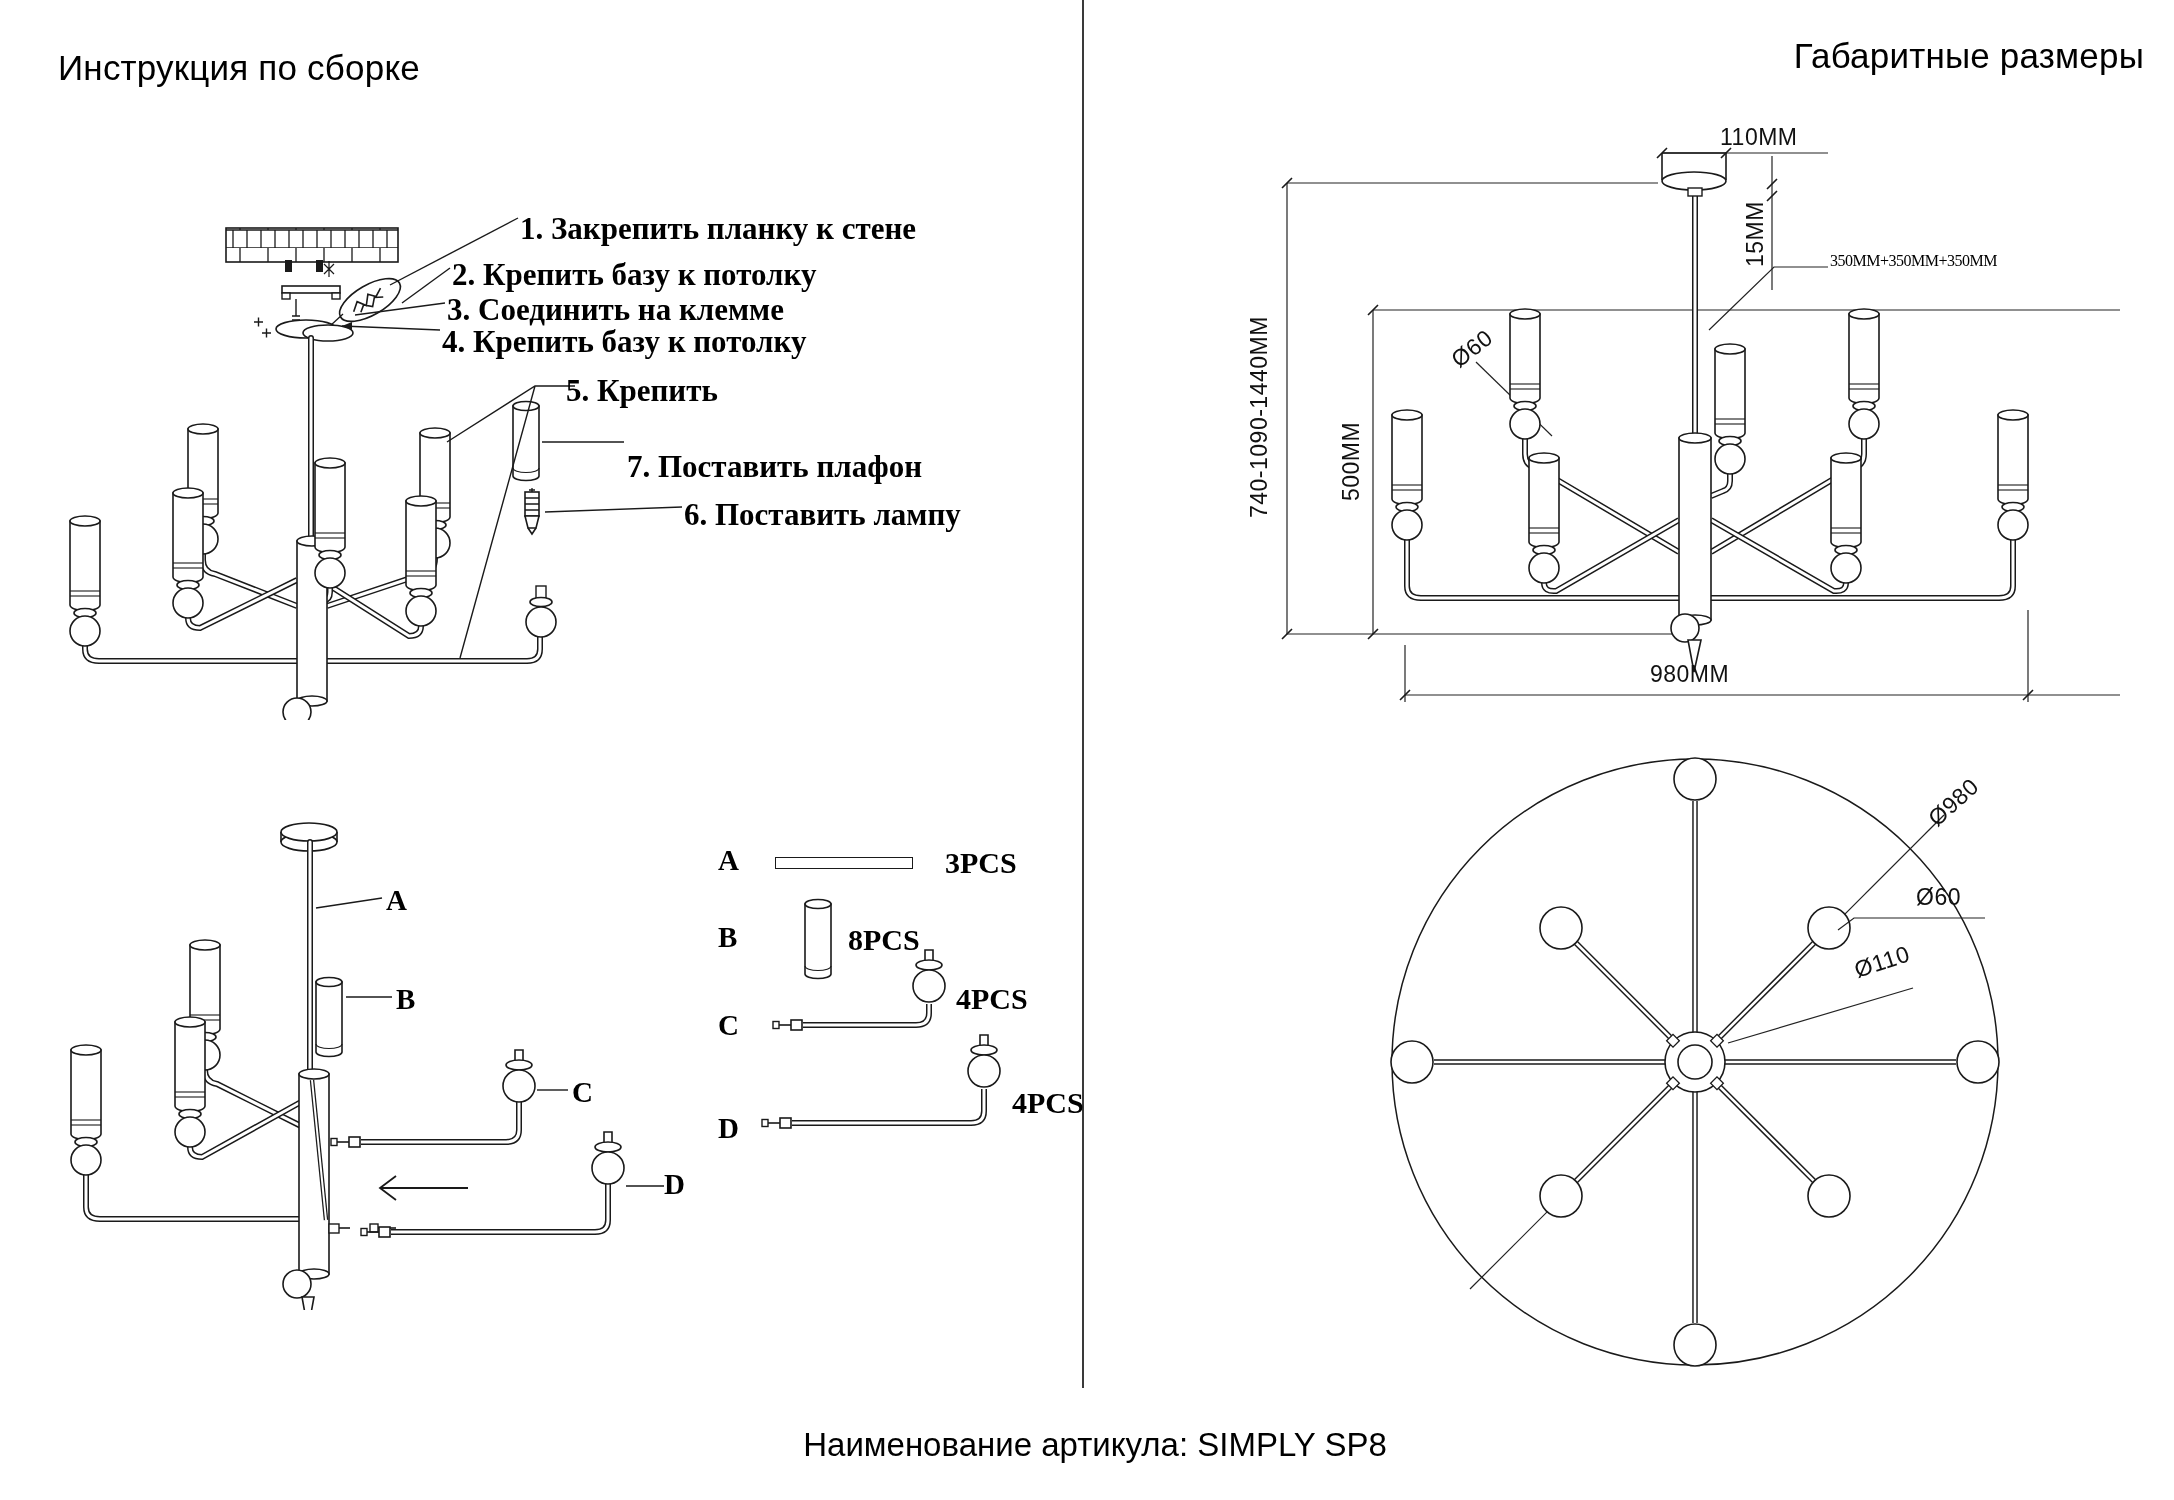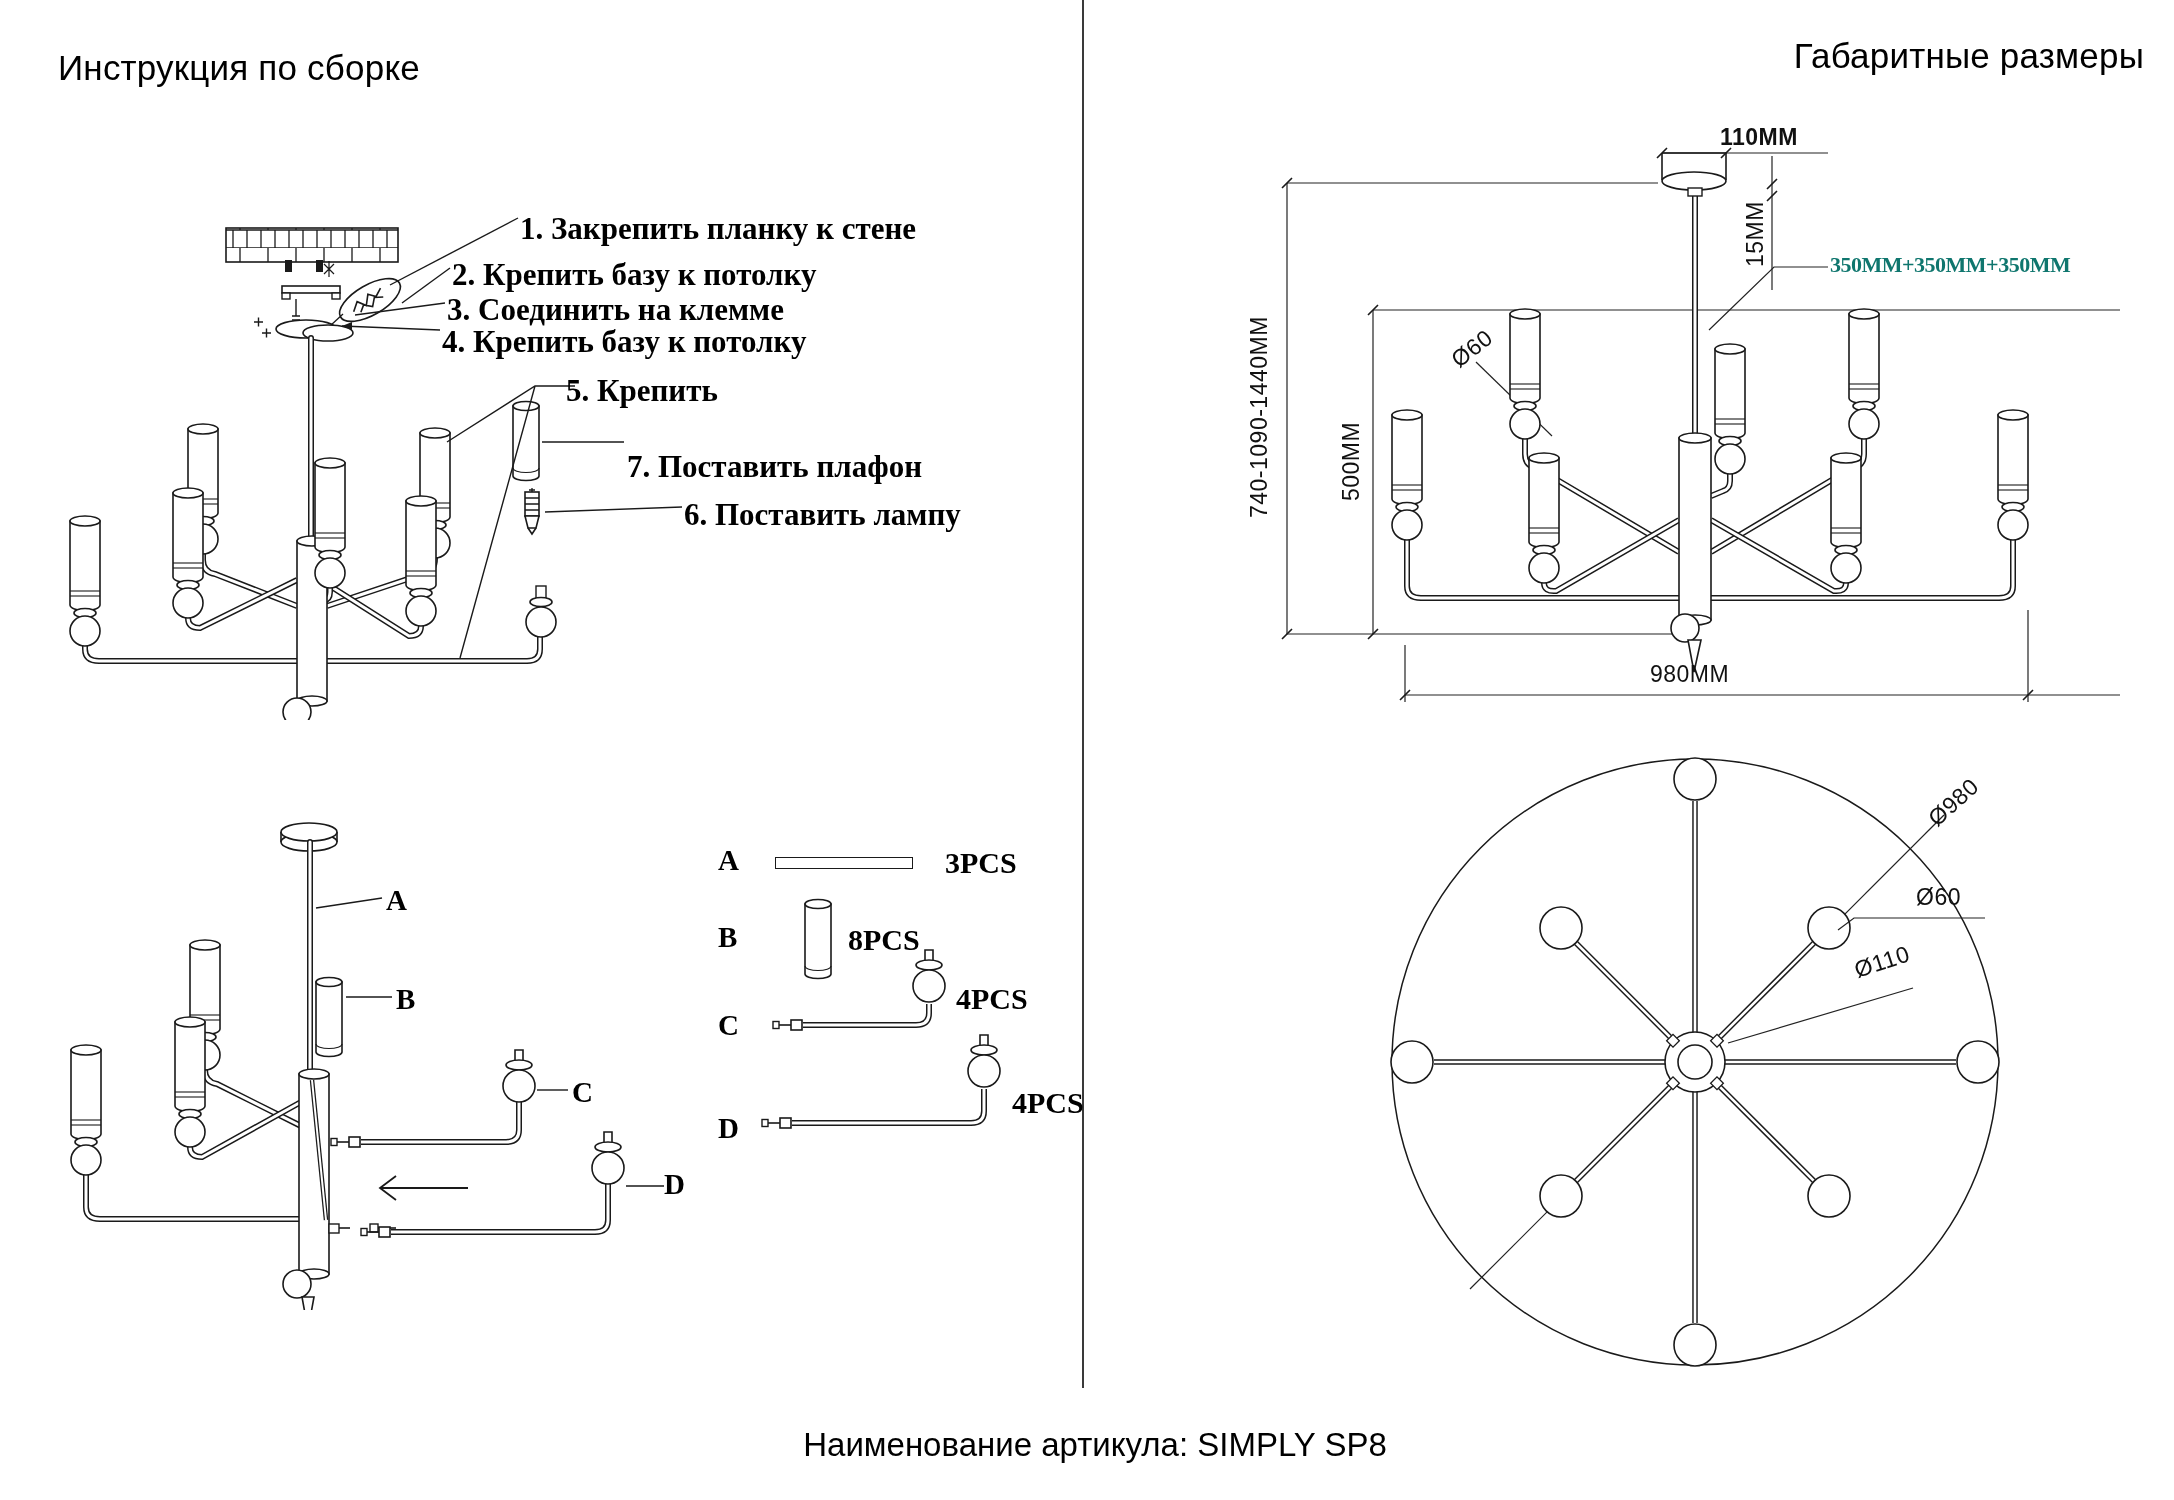--- a/index.html
+++ b/index.html
@@ -8,21 +8,21 @@
   .abs { position:absolute; }
   .title { font-size:35px; letter-spacing:0.2px; white-space:nowrap;margin-left:24px; }
   .step { position:absolute; font-family:"Liberation Serif", serif; font-weight:bold;
           font-size:31px; white-space:nowrap; }
   .plabel { position:absolute; font-family:"Liberation Serif", serif; font-weight:bold;
             font-size:29px; white-space:nowrap; }
   .qty { position:absolute; font-family:"Liberation Serif", serif; font-weight:bold;
          font-size:30px; white-space:nowrap; }
   .dimlbl { position:absolute; font-size:23px; color:#111; white-space:nowrap;
             letter-spacing:0.5px; }
-  .dimbold { position:absolute; font-size:22px; font-weight:bold; color:#0f766e;
+  .dimbold { position:absolute; font-size:16px; font-weight:normal; color:#000000;
              white-space:nowrap; letter-spacing:-0.5px; font-family:"Liberation Serif", serif; }
   .vlabel { writing-mode:vertical-rl; transform:rotate(180deg); text-align:center; }
   .rot { transform-origin:left top; }
   .divider { position:absolute; left:1082px; top:0; width:2px; height:1388px; background:#3a3a3a; }
   .footer { position:absolute; left:700px; top:1426px; width:790px; text-align:center;
             font-size:33px; white-space:nowrap; }
 </style>
 </head>
 <body>
 
@@ -325,21 +325,21 @@
   <use href="#candle" transform="translate(833,313)"></use>
 
   <g>
     <path d="M482,53 L482,80 M546,53 L546,80" stroke="#1a1a1a" stroke-width="1.6"></path>
     <line x1="482" y1="53" x2="546" y2="53" stroke="#1a1a1a" stroke-width="1.6"></line>
     <ellipse cx="514" cy="81" rx="32" ry="9" fill="#fff" stroke="#1a1a1a" stroke-width="1.6"></ellipse>
     <rect x="508" y="88" width="14" height="8" fill="#fff" stroke="#1a1a1a" stroke-width="1.4"></rect>
   </g>
 </svg>
 
-<div class="dimlbl" style="left:1720px; top:124px;font-weight:bold;">110MM</div>
+<div class="dimlbl" style="left:1720px; top:124px;">110MM</div>
 <div class="dimlbl vlabel" style="left:1742px; top:178px; height:112px;">15MM</div>
 <div class="dimbold" style="left:1830px; top:252px;">350MM+350MM+350MM</div>
 <div class="dimlbl vlabel" style="left:1246px; top:270px; height:294px;">740-1090-1440MM</div>
 <div class="dimlbl vlabel" style="left:1338px; top:410px; height:102px;">500MM</div>
 <div class="dimlbl rot" style="left:1446px; top:352px; transform:rotate(-38deg);">Ø60</div>
 <div class="dimlbl" style="left:1650px; top:661px;">980MM</div>
 
 <svg class="abs" style="left:1330px; top:740px;" width="760" height="660" viewBox="0 0 760 660">
   <circle cx="365" cy="322" r="303" fill="none" stroke="#1a1a1a" stroke-width="1.5"></circle>
 

